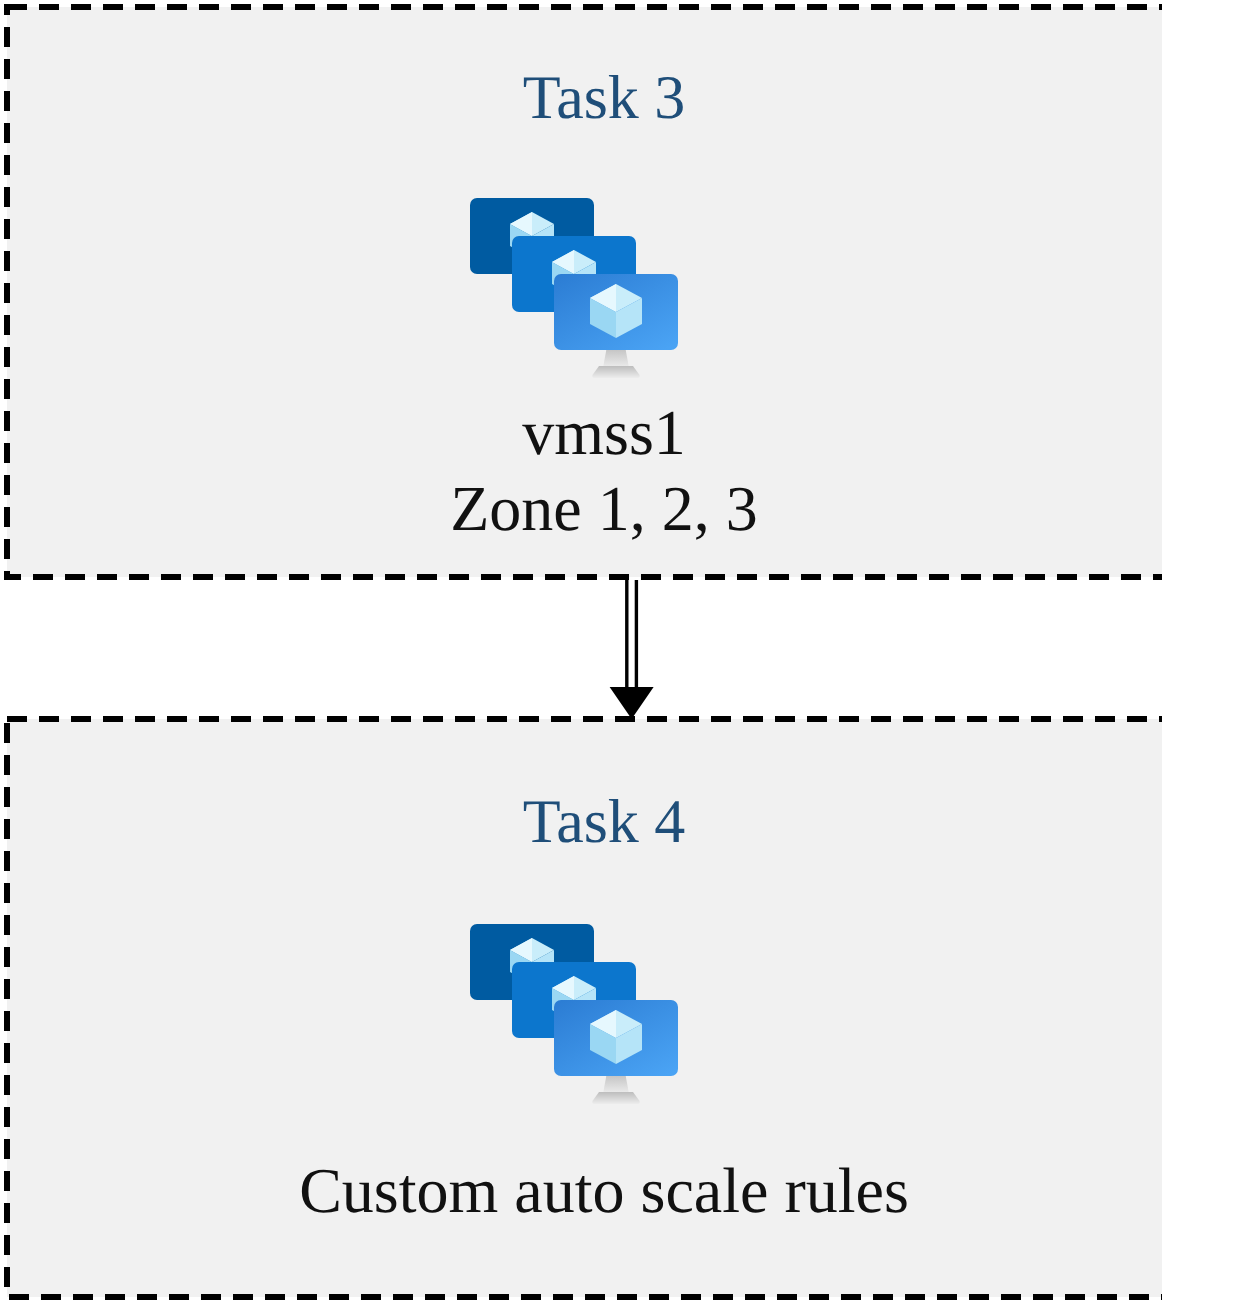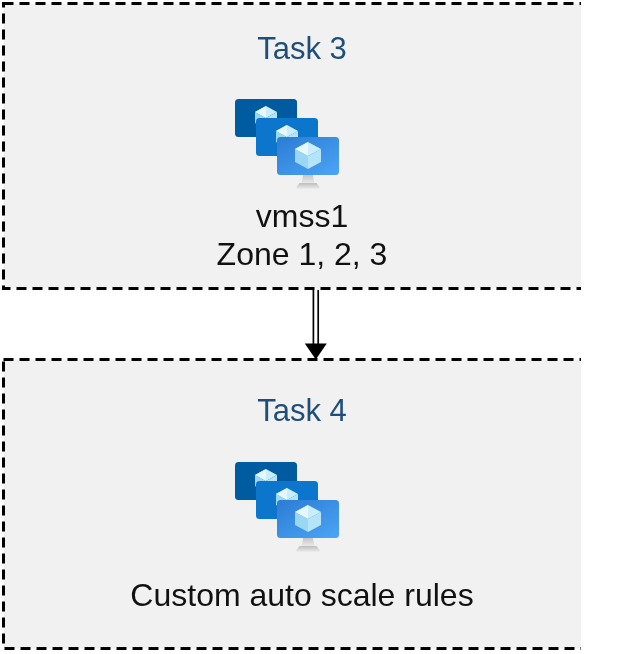--- a/index.html
+++ b/index.html
@@ -18,21 +18,21 @@
     --stand-light:#EDEDED;
     --screen-front-start:#2B7CD3;
     --screen-front-end:#4AA3F4;
   }
   html,body{margin:0;padding:0;background:#ffffff;}
   .canvas{
     position:relative;
     width:581px;height:654px;
     background:#ffffff;
     overflow:hidden;
-    font-family:Liberation Sans, sans-serif;
+    font-family:Liberation Serif, serif;
   }
   svg.bg{position:absolute;left:0;top:0;}
   .box-rect{fill:var(--box-fill);stroke:var(--box-border);stroke-width:3;stroke-dasharray:10 6;}
   .arrow-line{stroke:var(--connector);stroke-width:1.7;fill:none;}
   .arrow-head{fill:var(--connector);}
   .abs{position:absolute;}
   .centered-text{
     left:4px;width:620px;
     text-align:center;
     transform:translateX(-12px);

